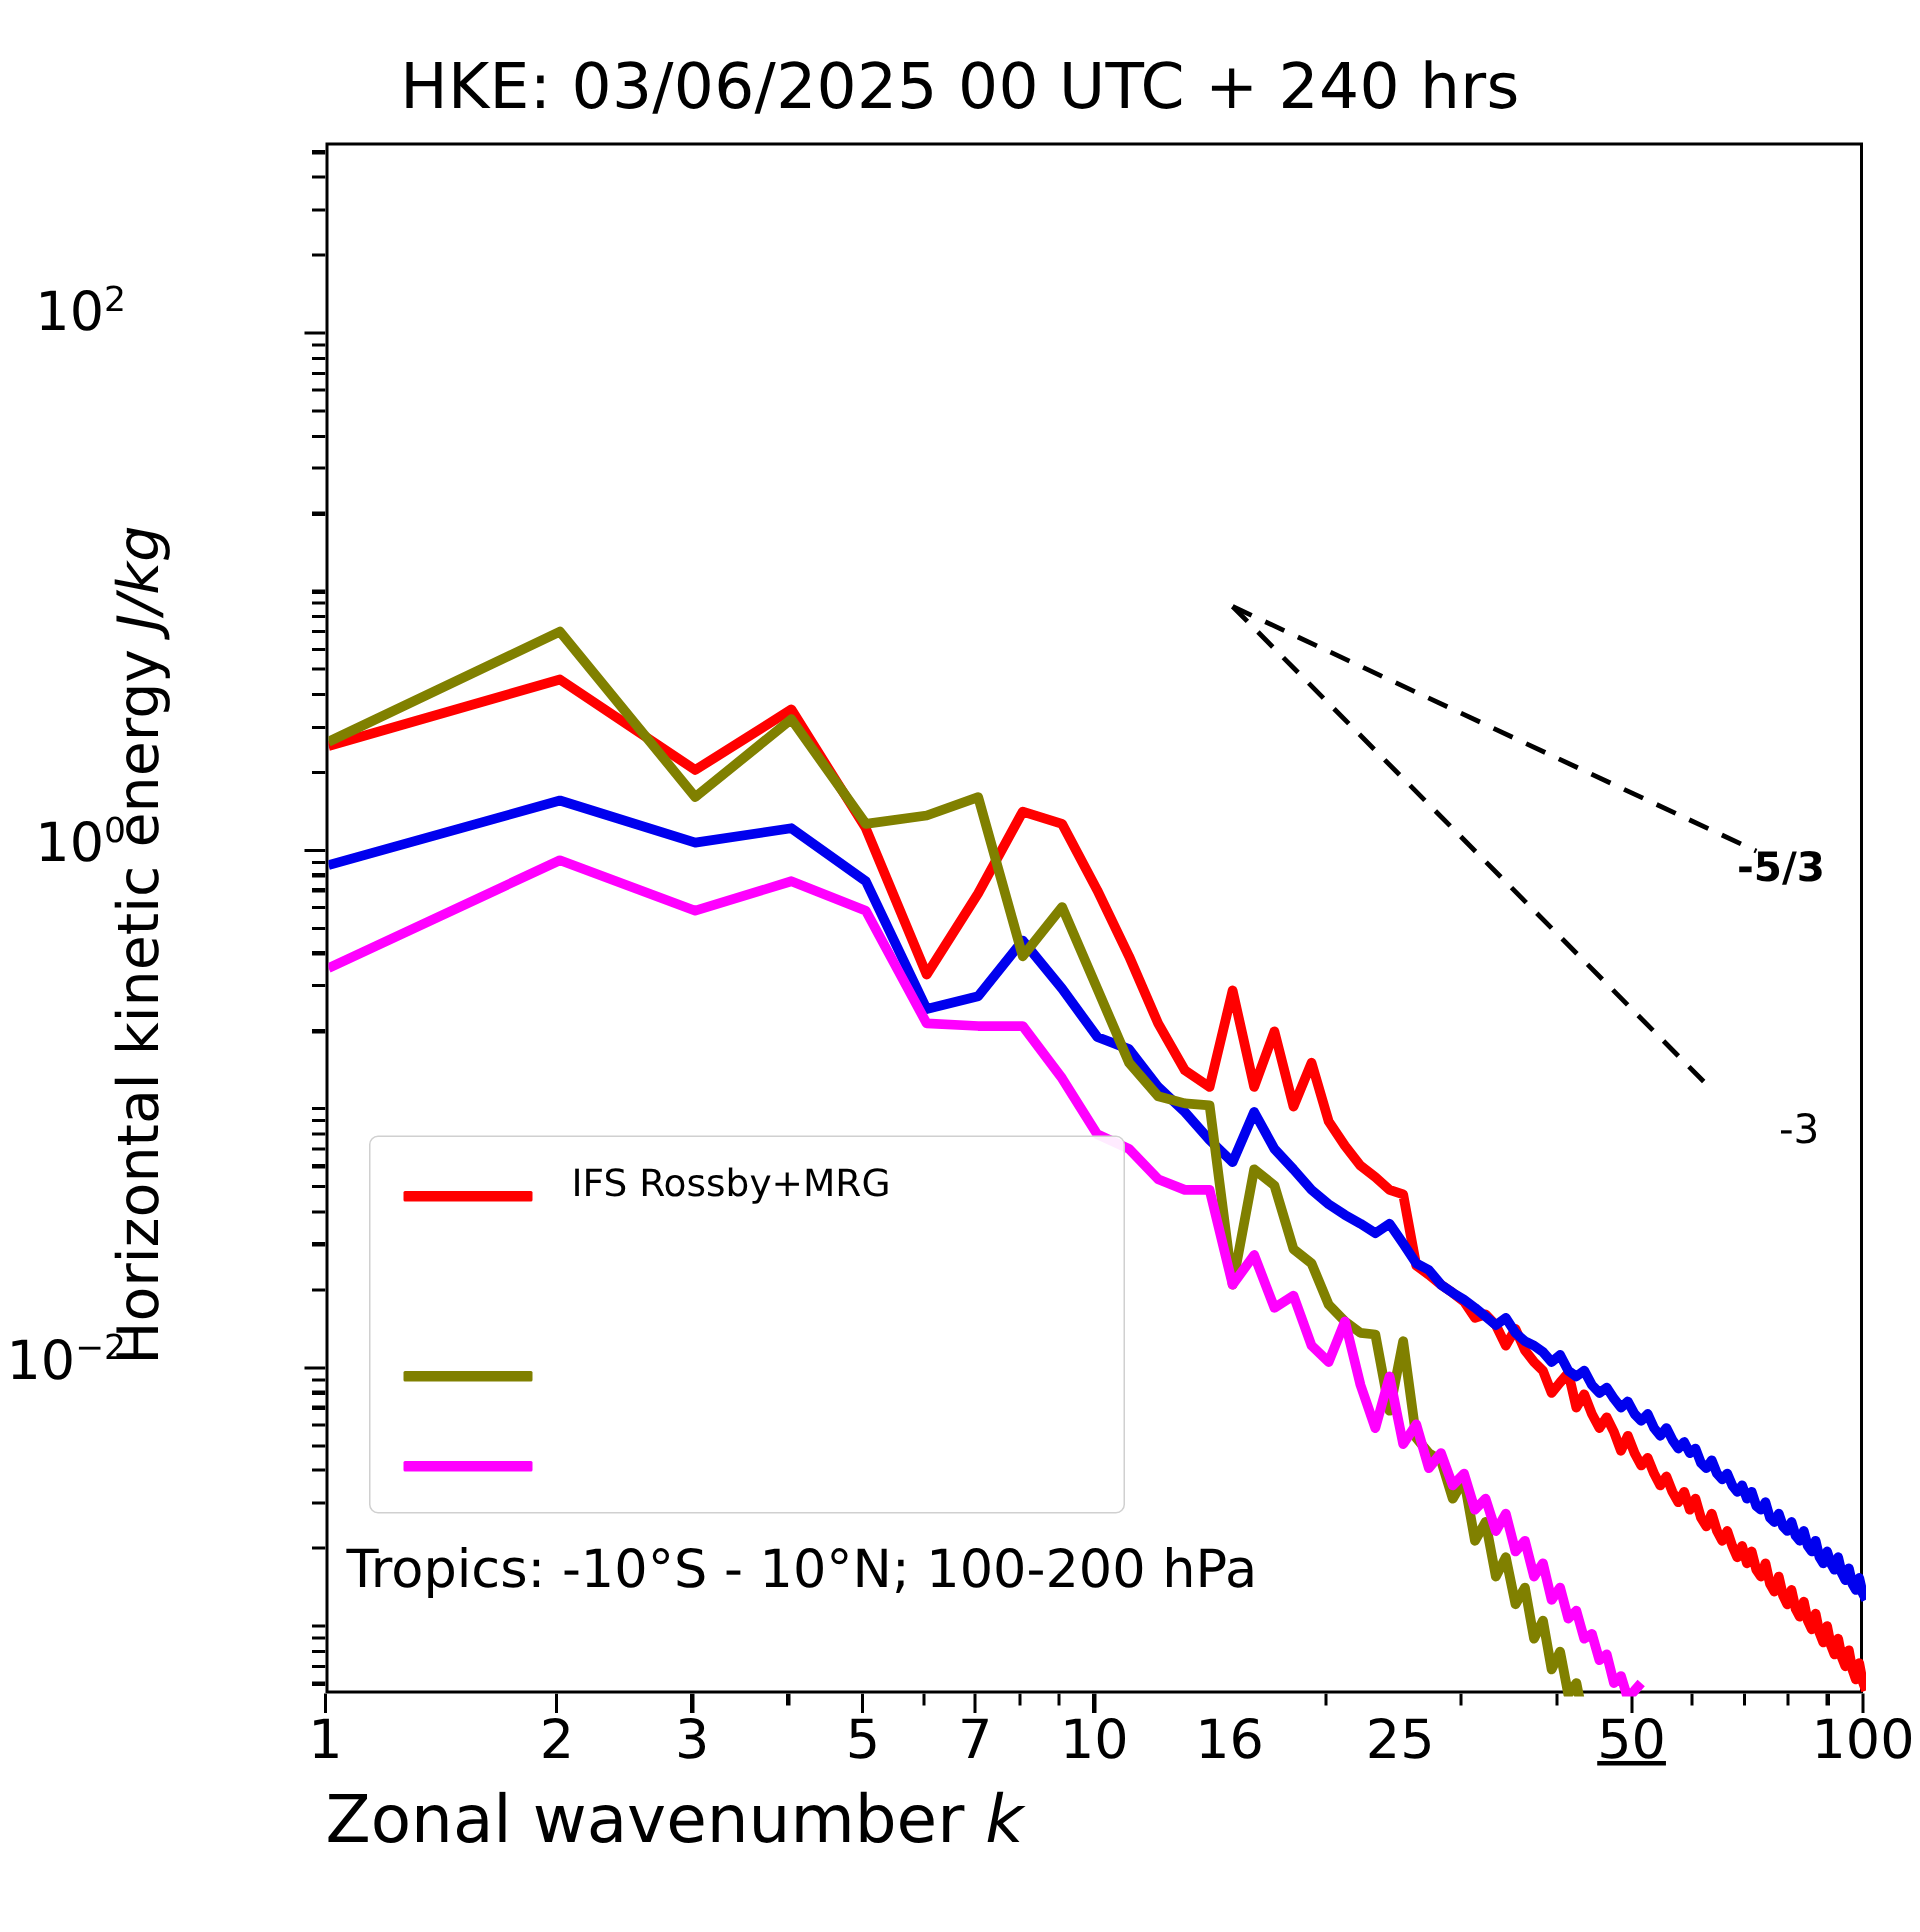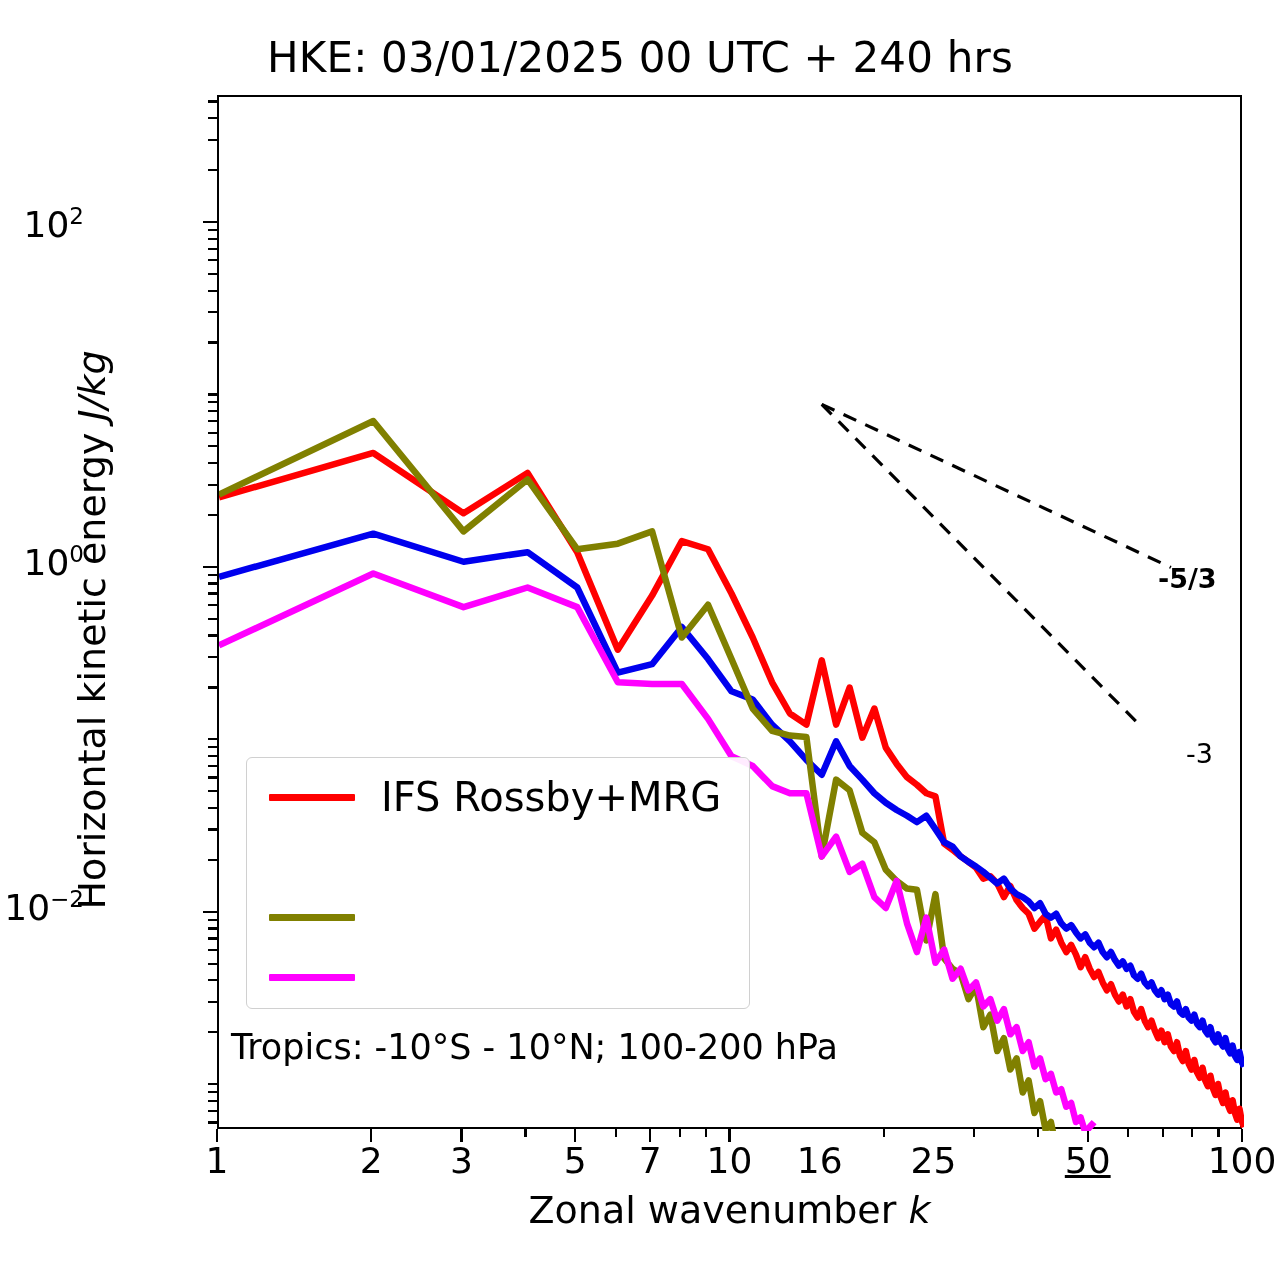--- a/index.html
+++ b/index.html
@@ -5,53 +5,53 @@
   html,body{margin:0;padding:0;background:#ffffff;}
   body{width:1280px;height:1288px;overflow:hidden;
        font-family:"DejaVu Sans","Liberation Sans",sans-serif;color:#000;}
   #figure{position:relative;width:1280px;height:1288px;background:#fff;}
   #chart-title{position:absolute;left:0;top:34px;width:1280px;text-align:center;
        font-size:42px;letter-spacing:.2px;line-height:1.15;}
   #ylabel-wrap{position:absolute;left:22px;top:0;height:1288px;width:70px;}
   #ylabel{position:absolute;left:-430px;top:608px;width:1000px;text-align:center;
        transform:rotate(-90deg);transform-origin:center center;font-size:38px;white-space:nowrap;}
   #ylabel .u{font-style:italic;}
-  #xlabel{position:absolute;left:217px;top:1188px;width:1025px;text-align:center;font-size:38px;}
+  #xlabel{position:absolute;left:217px;top:1188px;width:1025px;font-size:44px;}
   #xlabel .u{font-style:italic;}
   #plot-frame{position:absolute;left:217px;top:95px;width:1025px;height:1034px;
        border:2.2px solid #000;box-sizing:border-box;background:#fff;}
   #plot-svg{position:absolute;left:0;top:0;width:1025px;height:1034px;display:block;}
   .ytick-label{position:absolute;right:1196px;font-size:36px;white-space:nowrap;text-align:right;}
   .ytick-label sup{font-size:23px;vertical-align:super;}
   .xtick-label{position:absolute;top:1140px;font-size:36px;text-align:center;transform:translateX(-50%);}
   .tickmark{position:absolute;background:#000;}
   #legend{position:absolute;left:246px;top:757px;width:504px;height:252px;
        border:1.6px solid #d0d0d0;border-radius:6px;background:rgba(255,255,255,0.92);
        box-sizing:border-box;padding:0;}
   .legend-row{position:absolute;left:0;width:504px;height:63px;}
   .legend-swatch{position:absolute;left:22px;top:28px;width:86px;height:7px;border-radius:1px;}
-  .legend-text{position:absolute;left:134px;top:8px;font-size:40px;white-space:nowrap;}
+  .legend-text{position:absolute;left:134px;top:8px;font-size:25px;white-space:nowrap;}
   #annotation{position:absolute;left:231px;top:1027px;font-size:35px;white-space:nowrap;}
   .slope-label{position:absolute;font-size:27px;white-space:nowrap;}
 </style>
 </head>
 <body>
 
 <div id="figure">
 
-  <div id="chart-title">HKE: 03/01/2025 00 UTC + 240 hrs</div>
+  <div id="chart-title">HKE: 03/06/2025 00 UTC + 240 hrs</div>
 
   <div id="ylabel-wrap">
     <div id="ylabel"><span>Horizontal kinetic energy </span><span class="u">J/kg</span></div>
   </div>
 
   <div id="xlabel"><span>Zonal wavenumber </span><span class="u">k</span></div>
 
   <div id="ytick-labels">
-      <div class="ytick-label" style="top: 203px; text-align: right;"><span>10</span><sup>2</sup></div>
+      <div class="ytick-label" style="top: 187px; text-align: right;"><span>10</span><sup>2</sup></div>
       <div class="ytick-label" style="top: 540.884px;"><span>10</span><sup>0</sup></div>
       <div class="ytick-label" style="top: 885.779px;"><span>10</span><sup>−2</sup></div>
     </div>
   <div id="xtick-labels">
       <div class="xtick-label" style="left: 217px;">1</div>
       <div class="xtick-label" style="left: 371.278px;">2</div>
       <div class="xtick-label" style="left: 461.525px;">3</div>
       <div class="xtick-label" style="left: 575.222px;">5</div>
       <div class="xtick-label" style="left: 650.113px;">7</div>
       <div class="xtick-label" style="left: 729.5px;">10</div>

